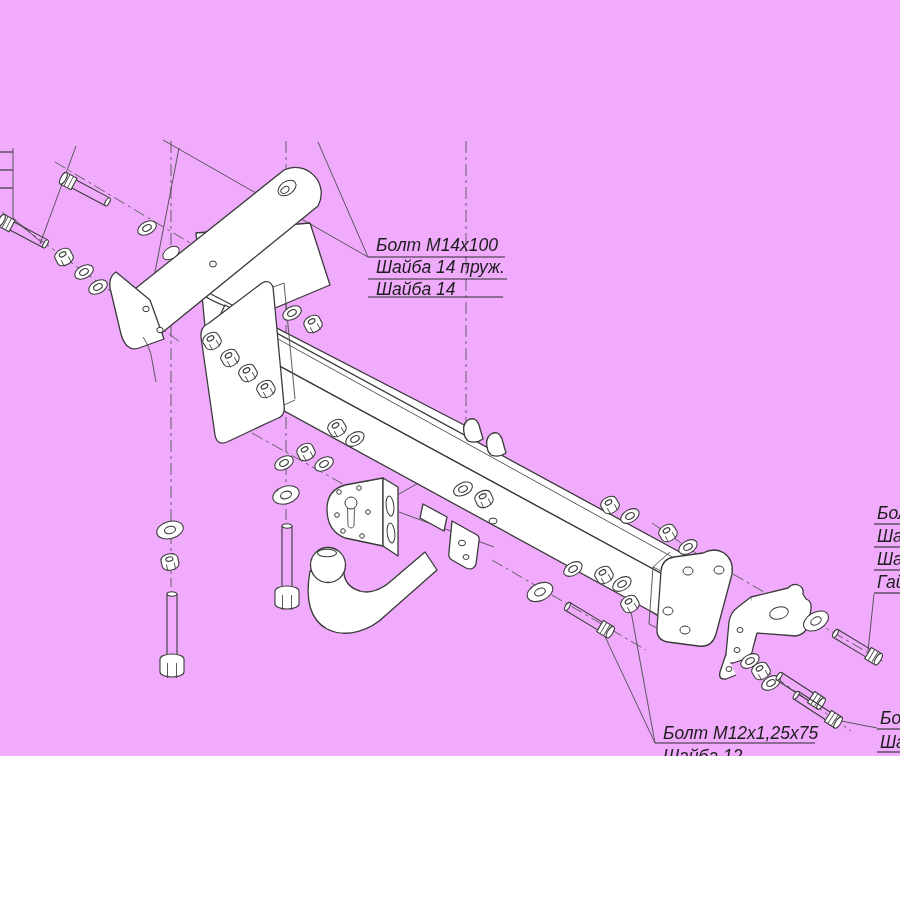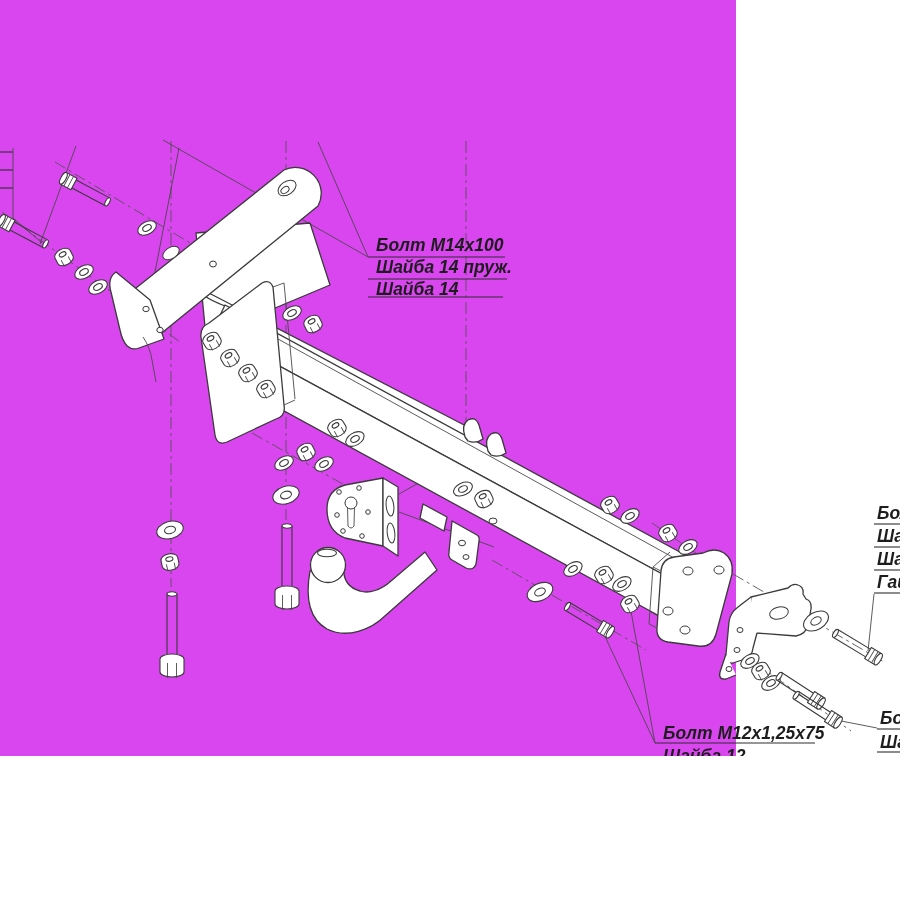--- a/index.html
+++ b/index.html
@@ -1,16 +1,16 @@
 <!DOCTYPE html>
 <html><head>
 <meta charset="utf-8">
 <style>
   html,body{margin:0;padding:0;background:#fff;width:900px;height:900px;overflow:hidden;}
-  #stage{position:relative;width:736px;height:900px;background:#d946ef;font-family:"Liberation Sans",sans-serif;font-weight:bold;}
+  #stage{position:relative;width:900px;height:900px;background:#f0abfc;font-family:"Liberation Sans",sans-serif;}
   svg{display:block;width:900px;height:900px;overflow:hidden;}
   .thin{fill:none;stroke:#4a4a4a;stroke-width:0.9;}
   .axis{fill:none;stroke:#555;stroke-width:0.9;stroke-dasharray:12 4 3 4;}
   .wht{fill:#ffffff;stroke:#3a3a3a;stroke-width:1.3;stroke-linejoin:round;}
   .fast{fill:#ffffff;stroke:#3a3a3a;stroke-width:1.1;stroke-linejoin:round;}
   .hole{fill:#ffffff;stroke:#3a3a3a;stroke-width:1.0;}
   .callout{font-family:"Liberation Sans",sans-serif;font-style:italic;font-size:17.5px;fill:#1d1d1d;stroke:none;}
   .rule{stroke:#2e2e2e;stroke-width:1.1;}
 </style>
 </head>

